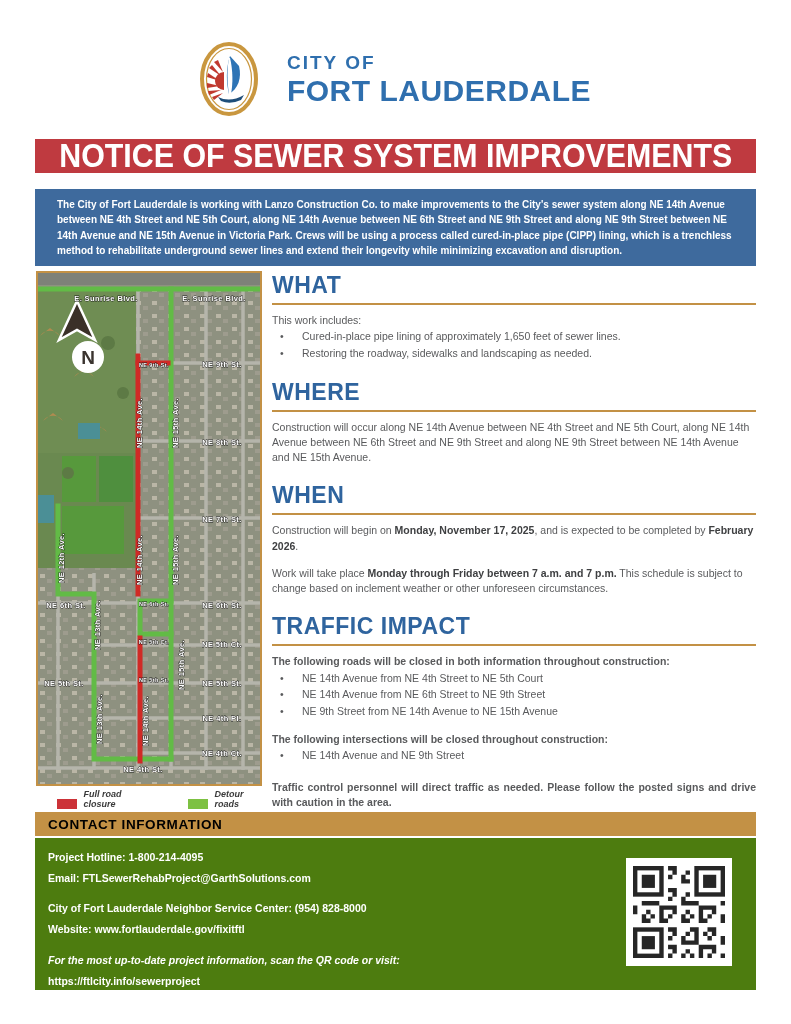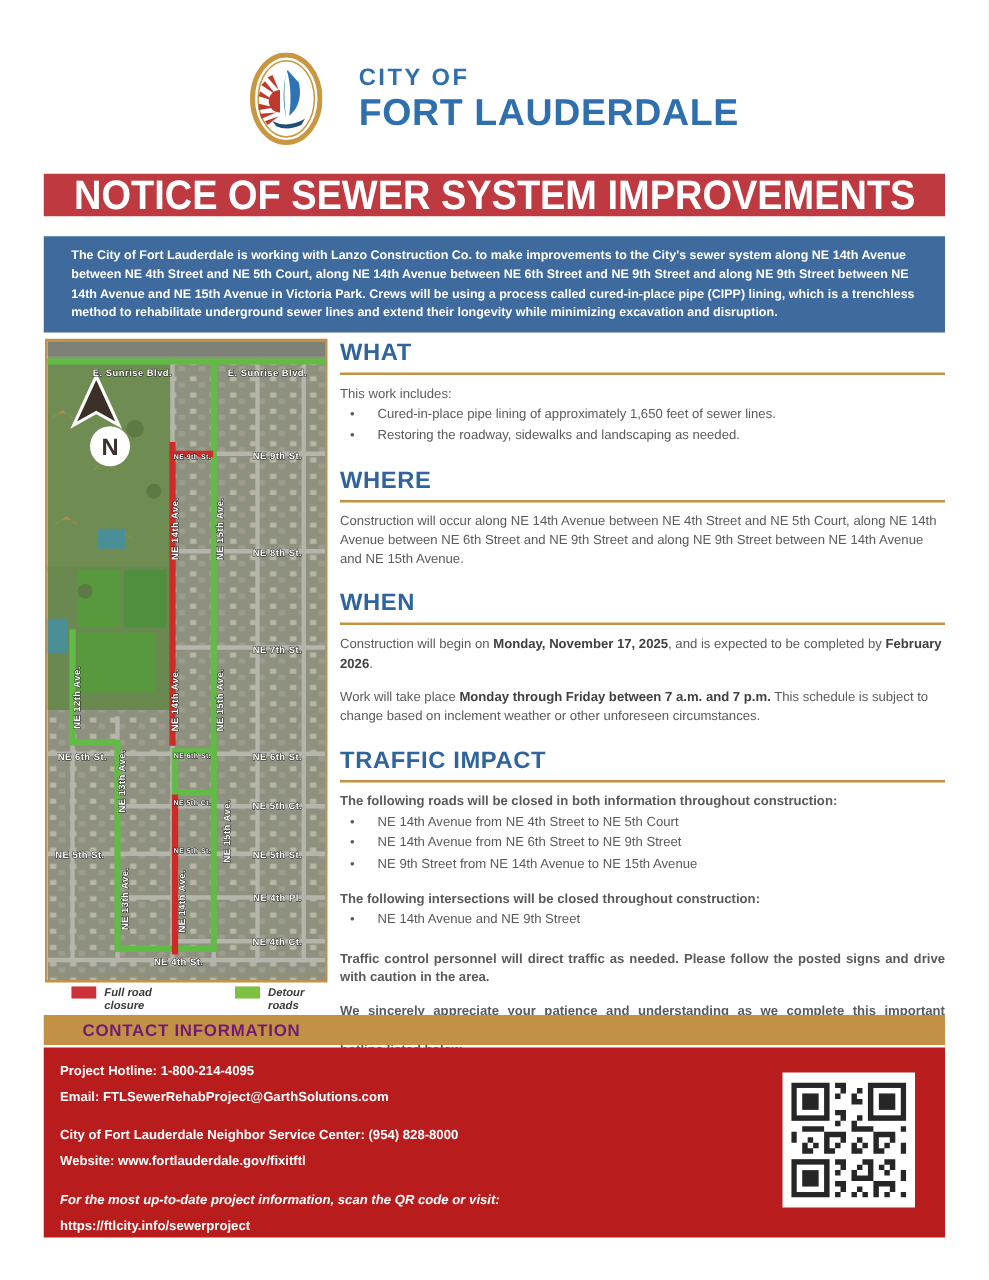--- a/index.html
+++ b/index.html
@@ -21,47 +21,47 @@
   .intro-box { position:absolute; left:35px; top:189px; width:721px; height:77px; background:#3e6a9d;
                display:flex; align-items:center; }
   .intro-box p { margin:0; padding:4px 22px; color:#ffffff; font-weight:bold; font-size:10px;
                  line-height:1.55; text-align:left; }
 
   
   .map-panel { position:absolute; left:36px; top:271px; width:222px; height:511px;
                border:2px solid #c39145; box-sizing:content-box; }
   .map-legend { position:absolute; left:36px; top:789px; width:226px; display:flex;
                 justify-content:center; gap:22px; align-items:center; }
-  .legend-item { display:flex; align-items:flex-start; gap:6px;margin-left:21px; }
+  .legend-item { display:flex; align-items:flex-end; gap:6px;margin-left:21px; }
   .legend-swatch { width:24px; height:10px; display:inline-block; }
   .legend-label { font-size:9px; font-style:italic; font-weight:bold; color:#3a3a3a; }
 
   .map-label { fill:#ffffff; font-weight:bold; paint-order:stroke; stroke:#1c1c1c; stroke-width:0.8px;
                letter-spacing:0.4px; font-family:"Liberation Sans", sans-serif; }
 
   
   .col { position:absolute; left:272px; top:272px; width:484px; }
-  .sec-title { margin:0; color:#2f649e; font-size:19px; font-weight:bold; letter-spacing:0.5px; }
+  .sec-title { margin:0; color:#2f649e; font-size:23px; font-weight:bold; letter-spacing:0.5px; }
   .rule { height:2px; background:#c39145; margin:4px 0 8px 0; }
   .col p { margin:0; font-size:10.5px; color:#595a5c; line-height:1.45; }
   .gap-m { margin-top:12px !important; }
   .gap-l { margin-top:16px !important; }
   .bold-dark { font-weight:bold; color:#3f4042; }
   .just { text-align:justify; }
   .bullet { display:flex; font-size:10.5px; color:#595a5c; line-height:1.6; }
   .bullet .dot { width:30px; padding-left:8px; box-sizing:border-box; }
   .bullet .bt { flex:1; }
   .sec { margin-top:17px; }
   .col b { color:#3f4042; }
 
   
   .contact-bar { position:absolute; left:35px; top:812px; width:721px; height:24px; background:#c39145;
                  display:flex; align-items:center; }
-  .contact-bar span { color:#701a75; font-weight:bold; font-size:13.5px; letter-spacing:0.6px; padding-left:31px; }
-  .contact-box { position:absolute; left:35px; top:838px; width:721px; height:152px; background:#b91c1c; }
+  .contact-bar span { color:#000000; font-weight:bold; font-size:13.5px; letter-spacing:0.6px; padding-left:13px; }
+  .contact-box { position:absolute; left:35px; top:838px; width:721px; height:152px; background:#4d7c0f; }
   .contact-box p { margin:0; padding-left:13px; color:#ffffff; font-weight:bold; font-size:10.5px; }
   .c0 { padding-top:13px; } .c1 { padding-top:9px; } .c2 { padding-top:18px; } .c3 { padding-top:9px; }
   .c4 { padding-top:19px;font-style:italic; } .c5 { padding-top:9px; }
   .qr-box { position:absolute; right:24px; top:20px; width:106px; height:108px; background:#ffffff;
             display:flex; align-items:center; justify-content:center; }
   .qr-box svg { width:92px; height:92px; }
 </style>
 </head>
 <body>
 

